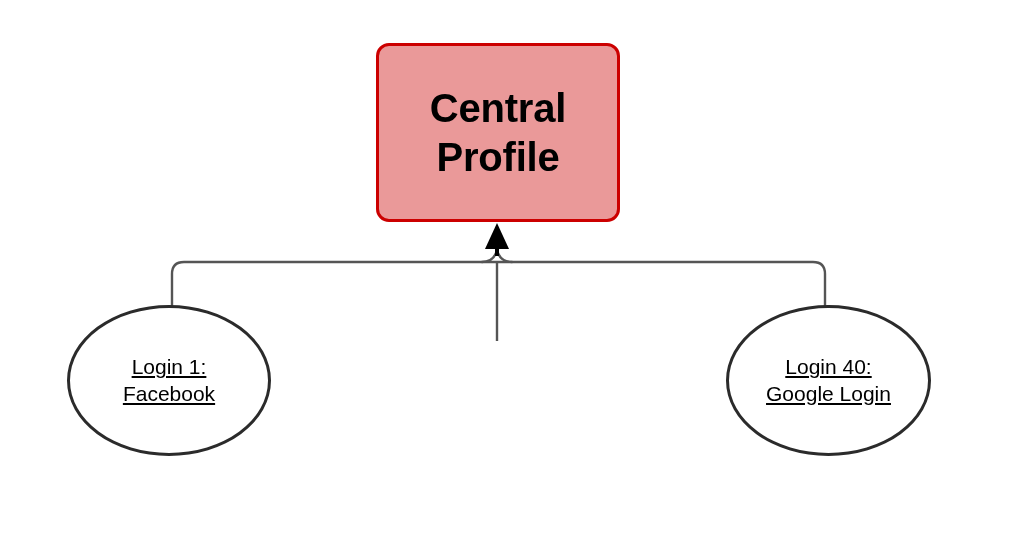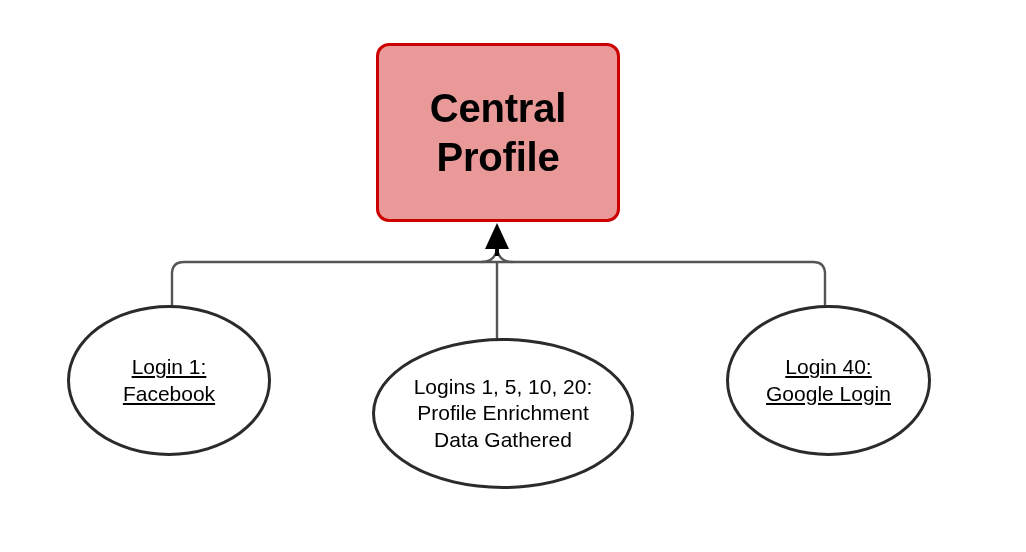--- a/index.html
+++ b/index.html
@@ -119,24 +119,19 @@
   <div class="central-node" id="node-central-profile">
     <div class="central-label">Central
 Profile</div>
   </div>
 
   <div class="ellipse-node" id="node-login-1">
     <div class="ellipse-label">Login 1:
 Facebook</div>
   </div>
 
-  <div class="ellipse-node" id="node-logins-enrichment">
-    <div class="ellipse-label">Logins 1, 5, 10, 20:
-Profile Enrichment
-Data Gathered</div>
-  </div>
 
   <div class="ellipse-node" id="node-login-40">
     <div class="ellipse-label">Login 40:
 Google Login</div>
   </div>
 
 </div>
 
 </body></html>

